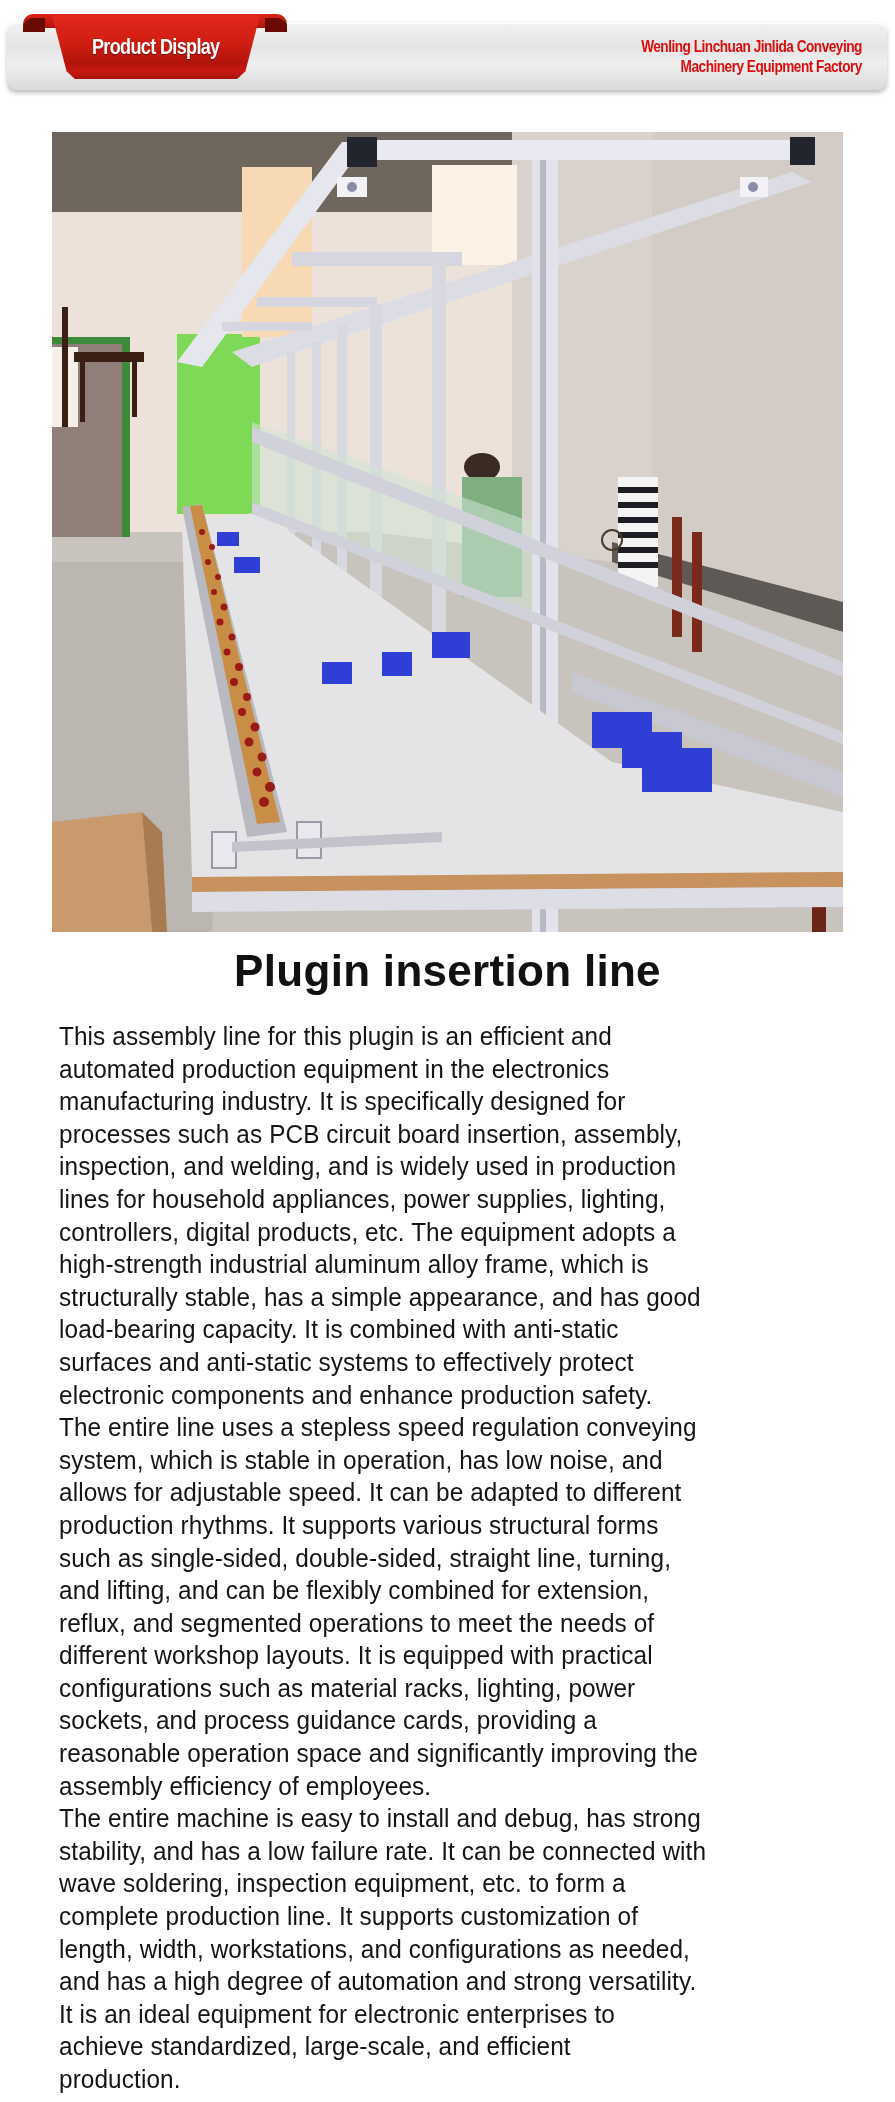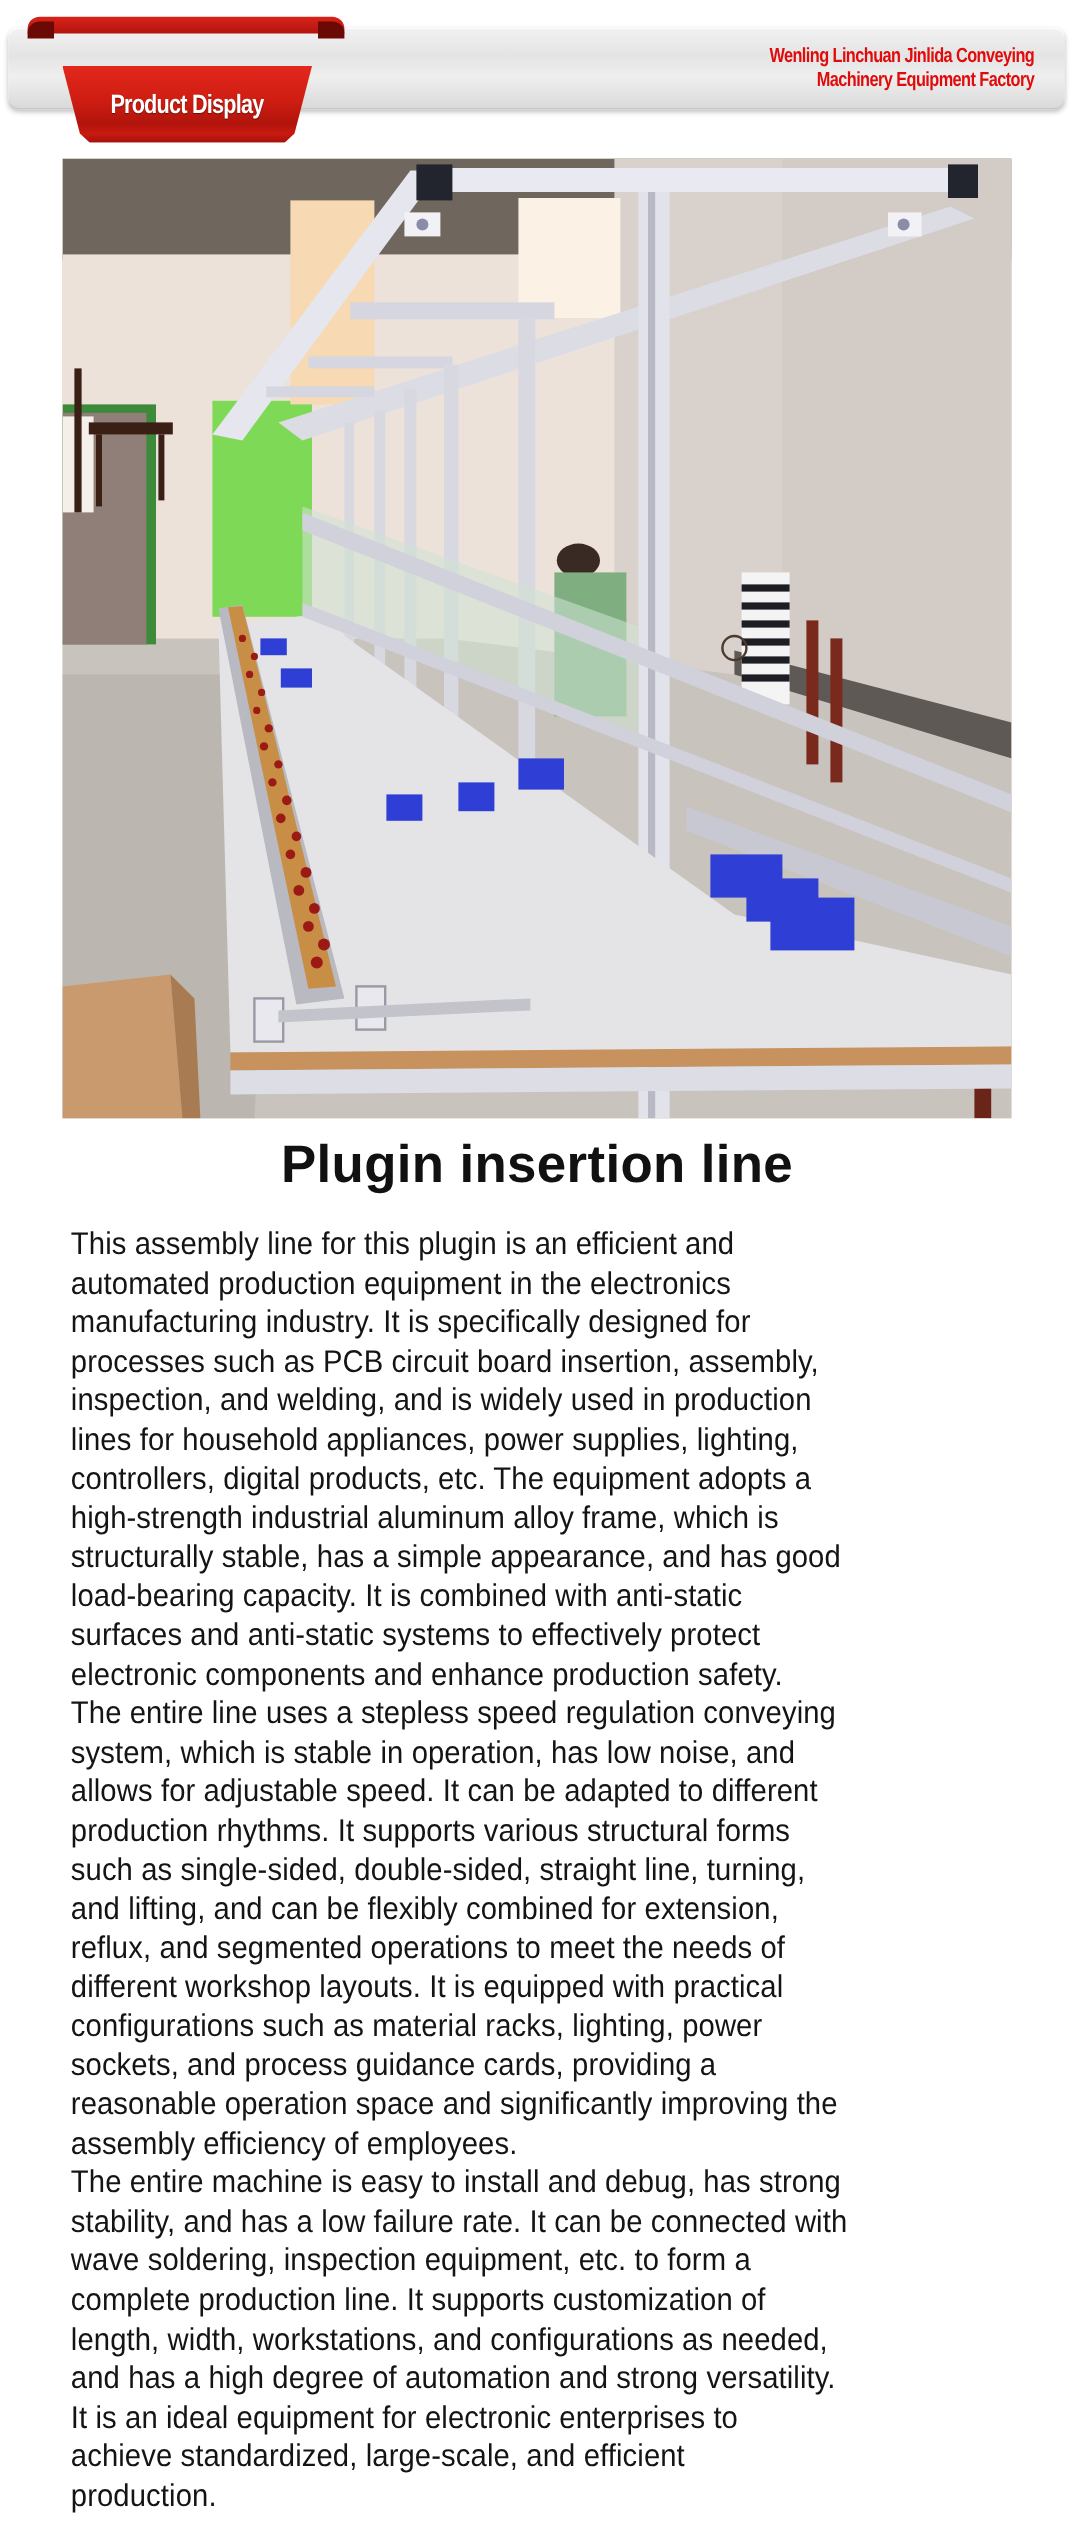--- a/index.html
+++ b/index.html
@@ -20,21 +20,21 @@
   }
   .ribbon-tab::before, .ribbon-tab::after {
     content: ""; position: absolute; top: 4px; width: 22px; height: 14px; background: #6b0a05; 
   }
   .ribbon-tab::before { left: 0; border-radius: 10px 0 0 0; }
   .ribbon-tab::after { right: 0; border-radius: 0 10px 0 0; }
   .ribbon {
     position: absolute; left: 52px; top: 15px; width: 208px; height: 64px;
     background: linear-gradient(to bottom, #e3281c 0%, #cf1d12 45%, #b1140c 75%, #c81a10 88%, #a5120a 100%);
     clip-path: polygon(0 0, 100% 0, 93% 88%, 89% 100%, 11% 100%, 7% 88%);
-    display: flex; align-items: center; justify-content: center; margin-top: 40px;
+    display: flex; align-items: center; justify-content: center;
   }
   .ribbon-label {
     color: #ffffff; font-family: "Liberation Sans", sans-serif; font-weight: bold;
     font-size: 22px; letter-spacing: -0.8px; transform: scaleX(0.82); white-space: nowrap;
     text-shadow: 0 1px 1px rgba(0,0,0,0.45); margin-top: 0px;
   }
   .company {
     position: absolute; right: 33px; top: 37px; text-align: right;
     color: #e10b0b; font-weight: bold; font-size: 17px; line-height: 20px;
     letter-spacing: -0.6px; transform: scaleX(0.8); transform-origin: right center;

